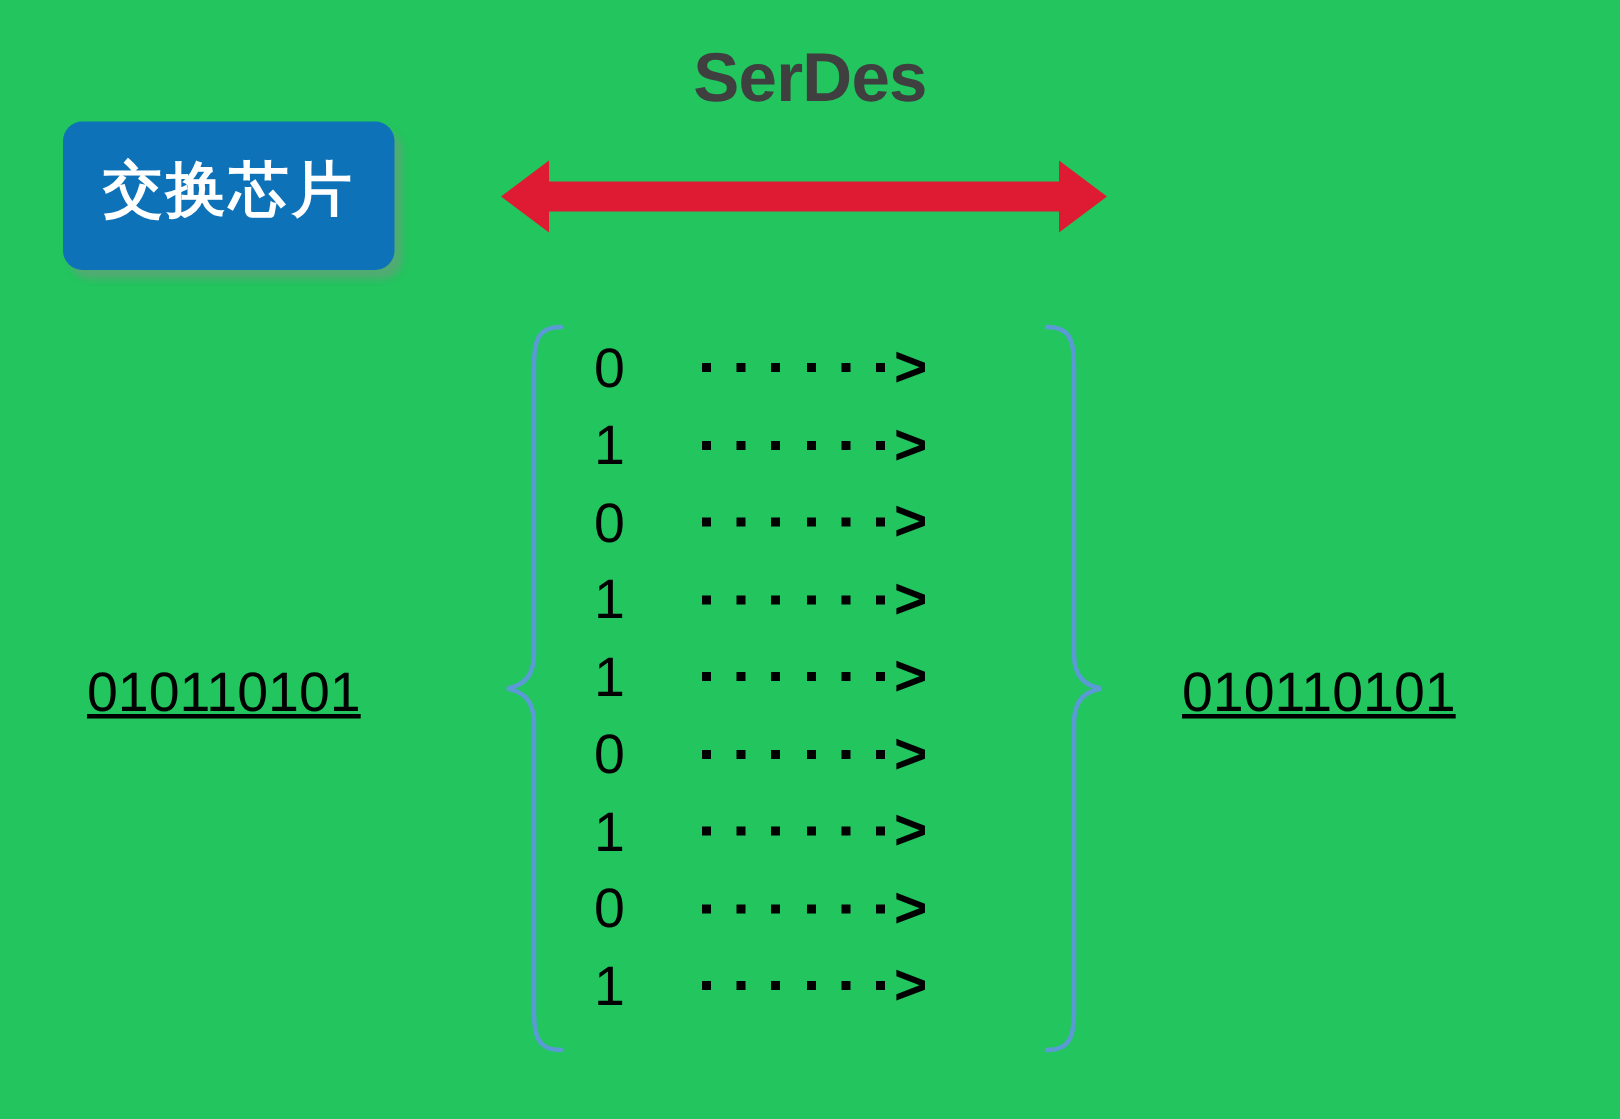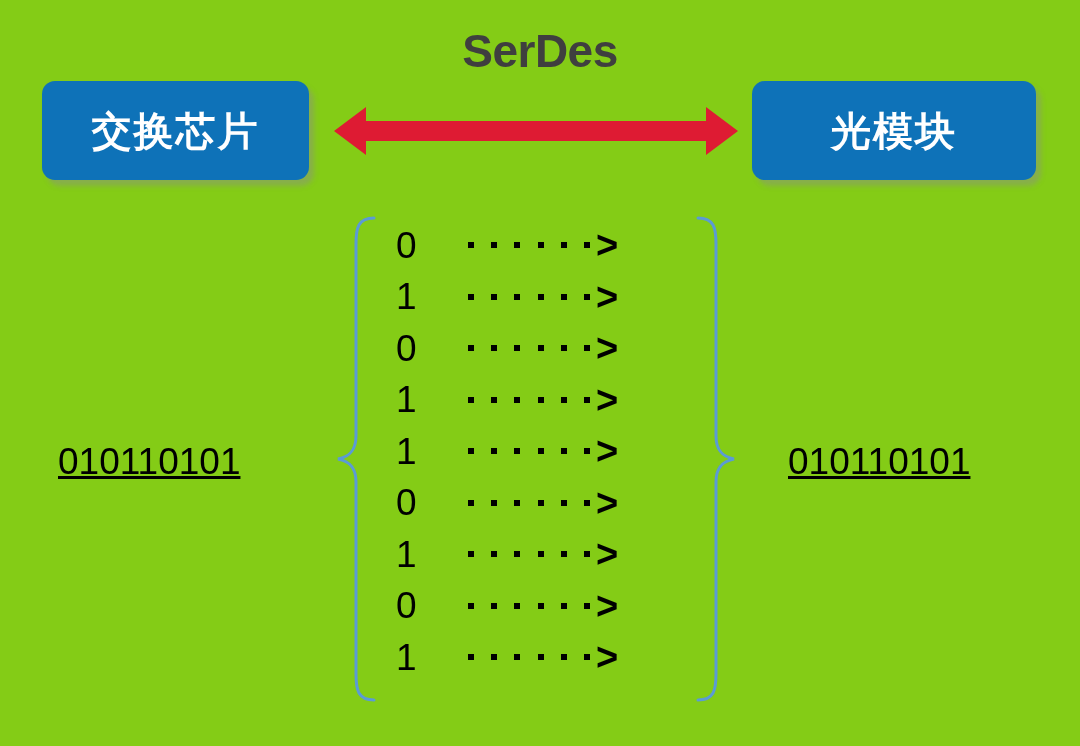--- a/index.html
+++ b/index.html
@@ -5,21 +5,21 @@
 <style>
   html, body {
     margin: 0;
     padding: 0;
     background: #ffffff;
   }
   #canvas {
     position: relative;
     width: 1080px;
     height: 746px;
-    background: #84cc16;
+    background: #22c55e;
     overflow: hidden;
     font-family: "Liberation Sans", "DejaVu Sans", sans-serif;
   }
 
   
   #serdes-title {
     position: absolute;
     left: 0;
     top: 28px;
     width: 1080px;
@@ -45,22 +45,23 @@
     color: #ffffff;
     font-size: 40px;
     font-weight: bold;
     letter-spacing: 2px;
     line-height: 1;
     white-space: nowrap;
   }
   #box-switch-chip {
     left: 42px;
     top: 81px;
-    width: 267px;
+    width: 221px;
     height: 99px;
+    font-family: Liberation Mono, monospace;
   }
   #box-optical-module {
     left: 752px;
     top: 81px;
     width: 284px;
     height: 99px;
   }
 
   
   #serdes-arrow {
@@ -148,23 +149,20 @@
 <body>
 
 <div id="canvas">
 
   <div id="serdes-title">SerDes</div>
 
   <div id="box-switch-chip" class="node-box">
     <span class="node-label">交换芯片</span>
   </div>
 
-  <div id="box-optical-module" class="node-box">
-    <span class="node-label">光模块</span>
-  </div>
 
   <svg id="serdes-arrow" viewBox="0 0 412 62">
     <polygon points="4,31 36,7 36,21 376,21 376,7 408,31 376,55 376,41 36,41 36,55" fill="#de1b33"></polygon>
   </svg>
 
   <svg id="brace-left" class="brace" viewBox="0 0 48 490">
     <path d="M40 4 C24 4 22 14 22 30 L22 222 C22 238 14 243 4 245 C14 247 22 252 22 268 L22 460 C22 476 24 486 40 486" fill="none" stroke="#5b9bd5" stroke-width="3" stroke-linecap="round"></path>
   </svg>
 
   <svg id="brace-right" class="brace" viewBox="0 0 48 490">

